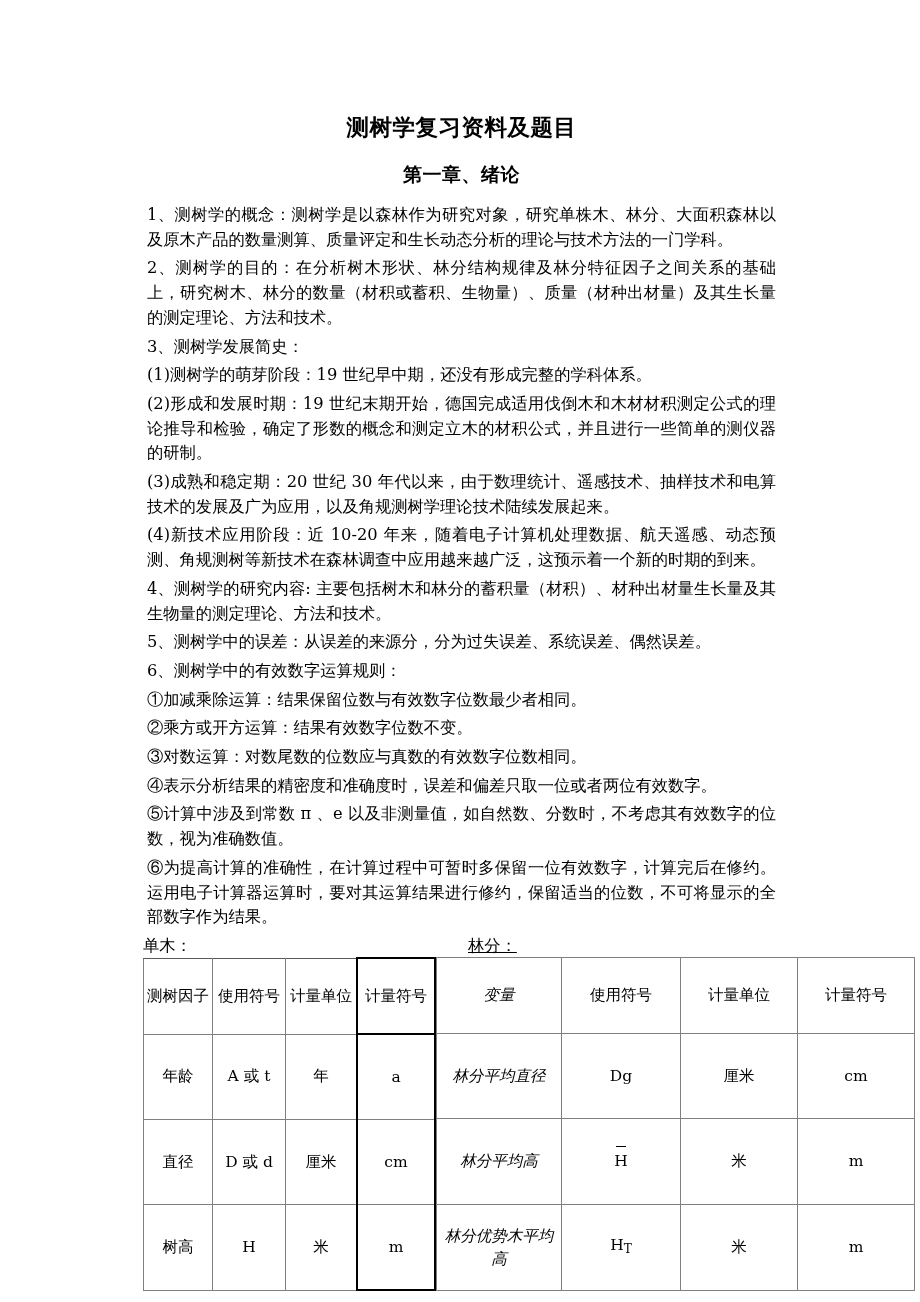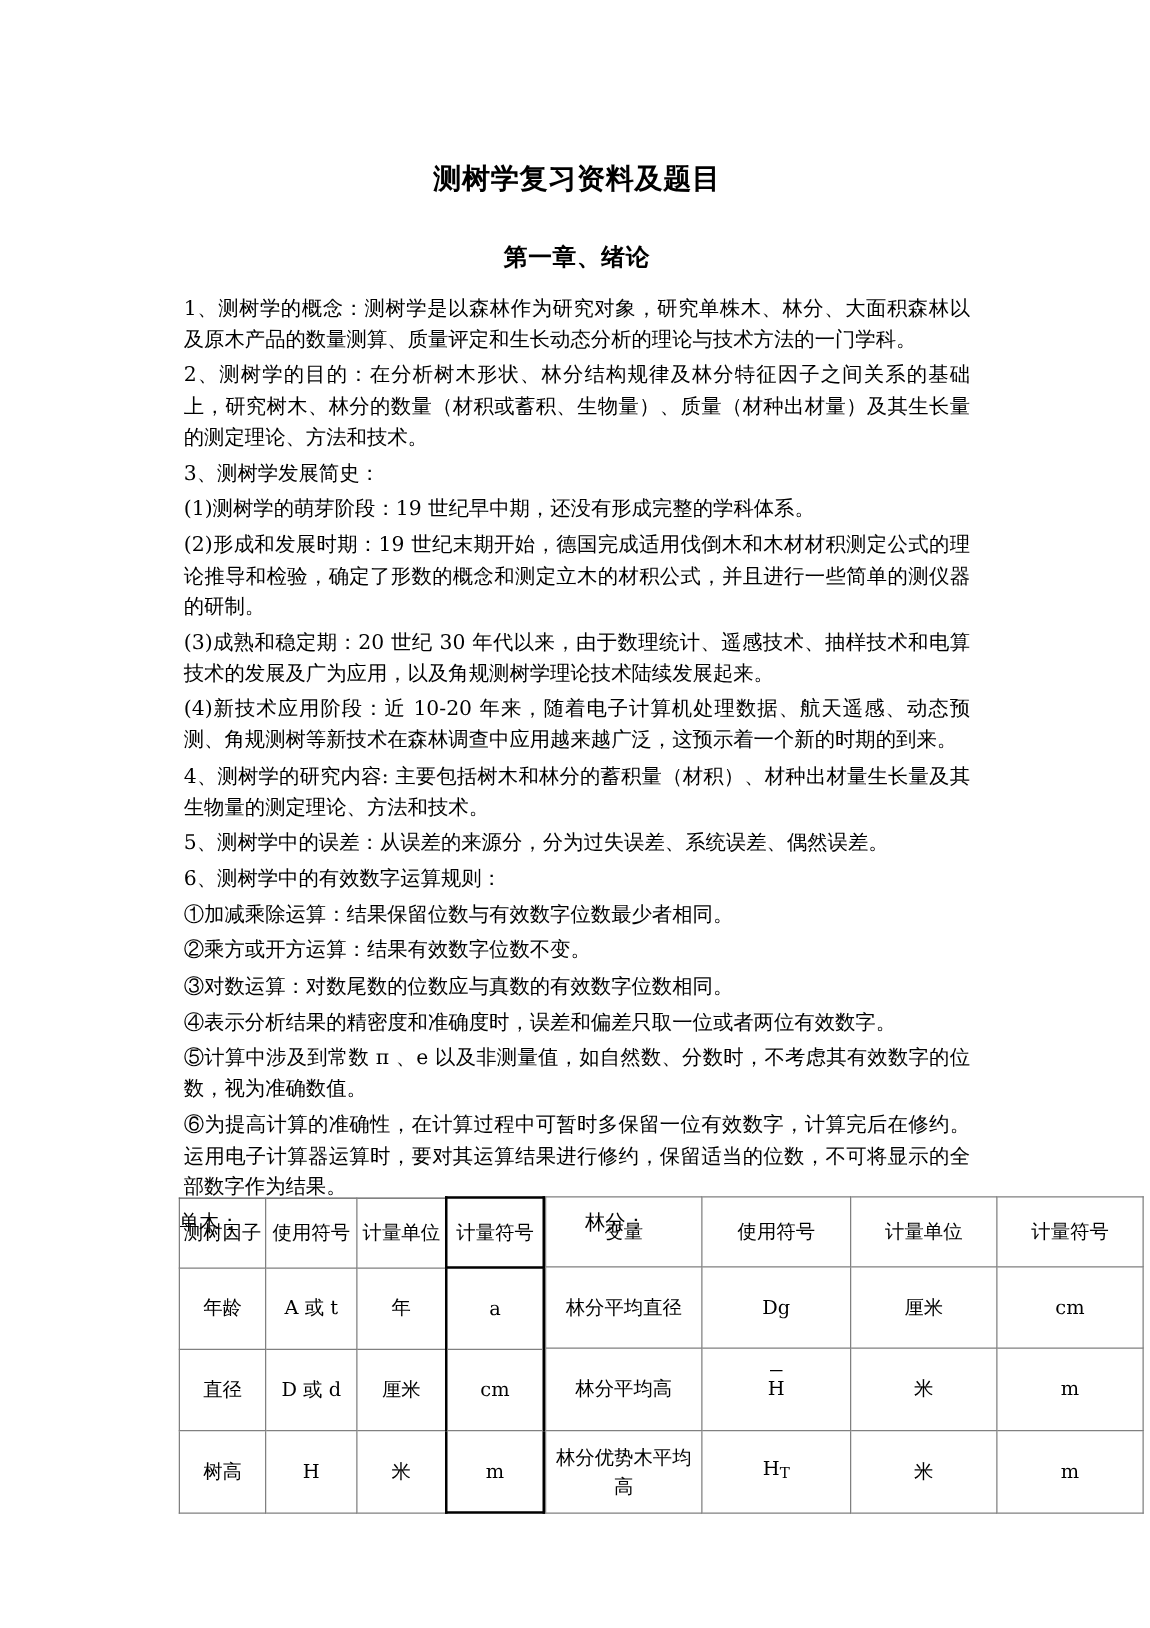--- a/index.html
+++ b/index.html
@@ -23,21 +23,21 @@
     position: absolute;
     left: 143px;
     top: 0;
     width: 637px;
   }
   .doc-title {
     text-align: center;
     font-weight: bold;
     font-size: 22.5px;
     letter-spacing: 0.5px;
-    margin: 16px;
+    margin: 0;
     padding-top: 112px;
     line-height: 30px;
   }
   .doc-subtitle {
     text-align: center;
     font-weight: bold;
     font-size: 19px;
     letter-spacing: 0.5px;
     margin: 0;
     padding-top: 19px;
@@ -67,52 +67,53 @@
   }
   .lbl-left {
     position: absolute;
     left: 0;
     top: 0;
   }
   .lbl-right {
     position: absolute;
     left: 325px;
     top: 0;
+    text-decoration: underline;
   }
   .tables-wrap {
     position: absolute;
     left: 143px;
     top: 957px;
     width: 712px;
     display: flex;
   }
   table {
     border-collapse: collapse;
     font-size: 15.5px;
   }
   table td {
     border: 1px solid #808080;
     text-align: center;
     vertical-align: middle;
-    padding: 4px 3px;
+    padding: 14px 3px;
     line-height: 23px;
   }
   .tbl-left {
     width: 262px;
     table-layout: fixed;
   }
   .tbl-left td.c0 { width: 62px; }
   .tbl-left td.c1 { width: 66px; }
   .tbl-left td.c2 { width: 64px; }
   .tbl-left td.c3 { width: 70px; }
   .tbl-right {
     width: 450px;
     table-layout: fixed;
   }
-  .tbl-right td.d0 { width: 118px; }
+  .tbl-right td.d0 { width: 118px; font-style: italic; }
   .tbl-right td.d1 { width: 112px; }
   .tbl-right td.d2 { width: 110px; }
   .tbl-right td.d3 { width: 110px; }
   .hdr-row td { height: 46px; }
   .data-row td { height: 56px; }
   
   .tbl-left td.c3 {
     border-left: 2.5px solid #000000;
     border-right: 2.5px solid #000000;
   }

